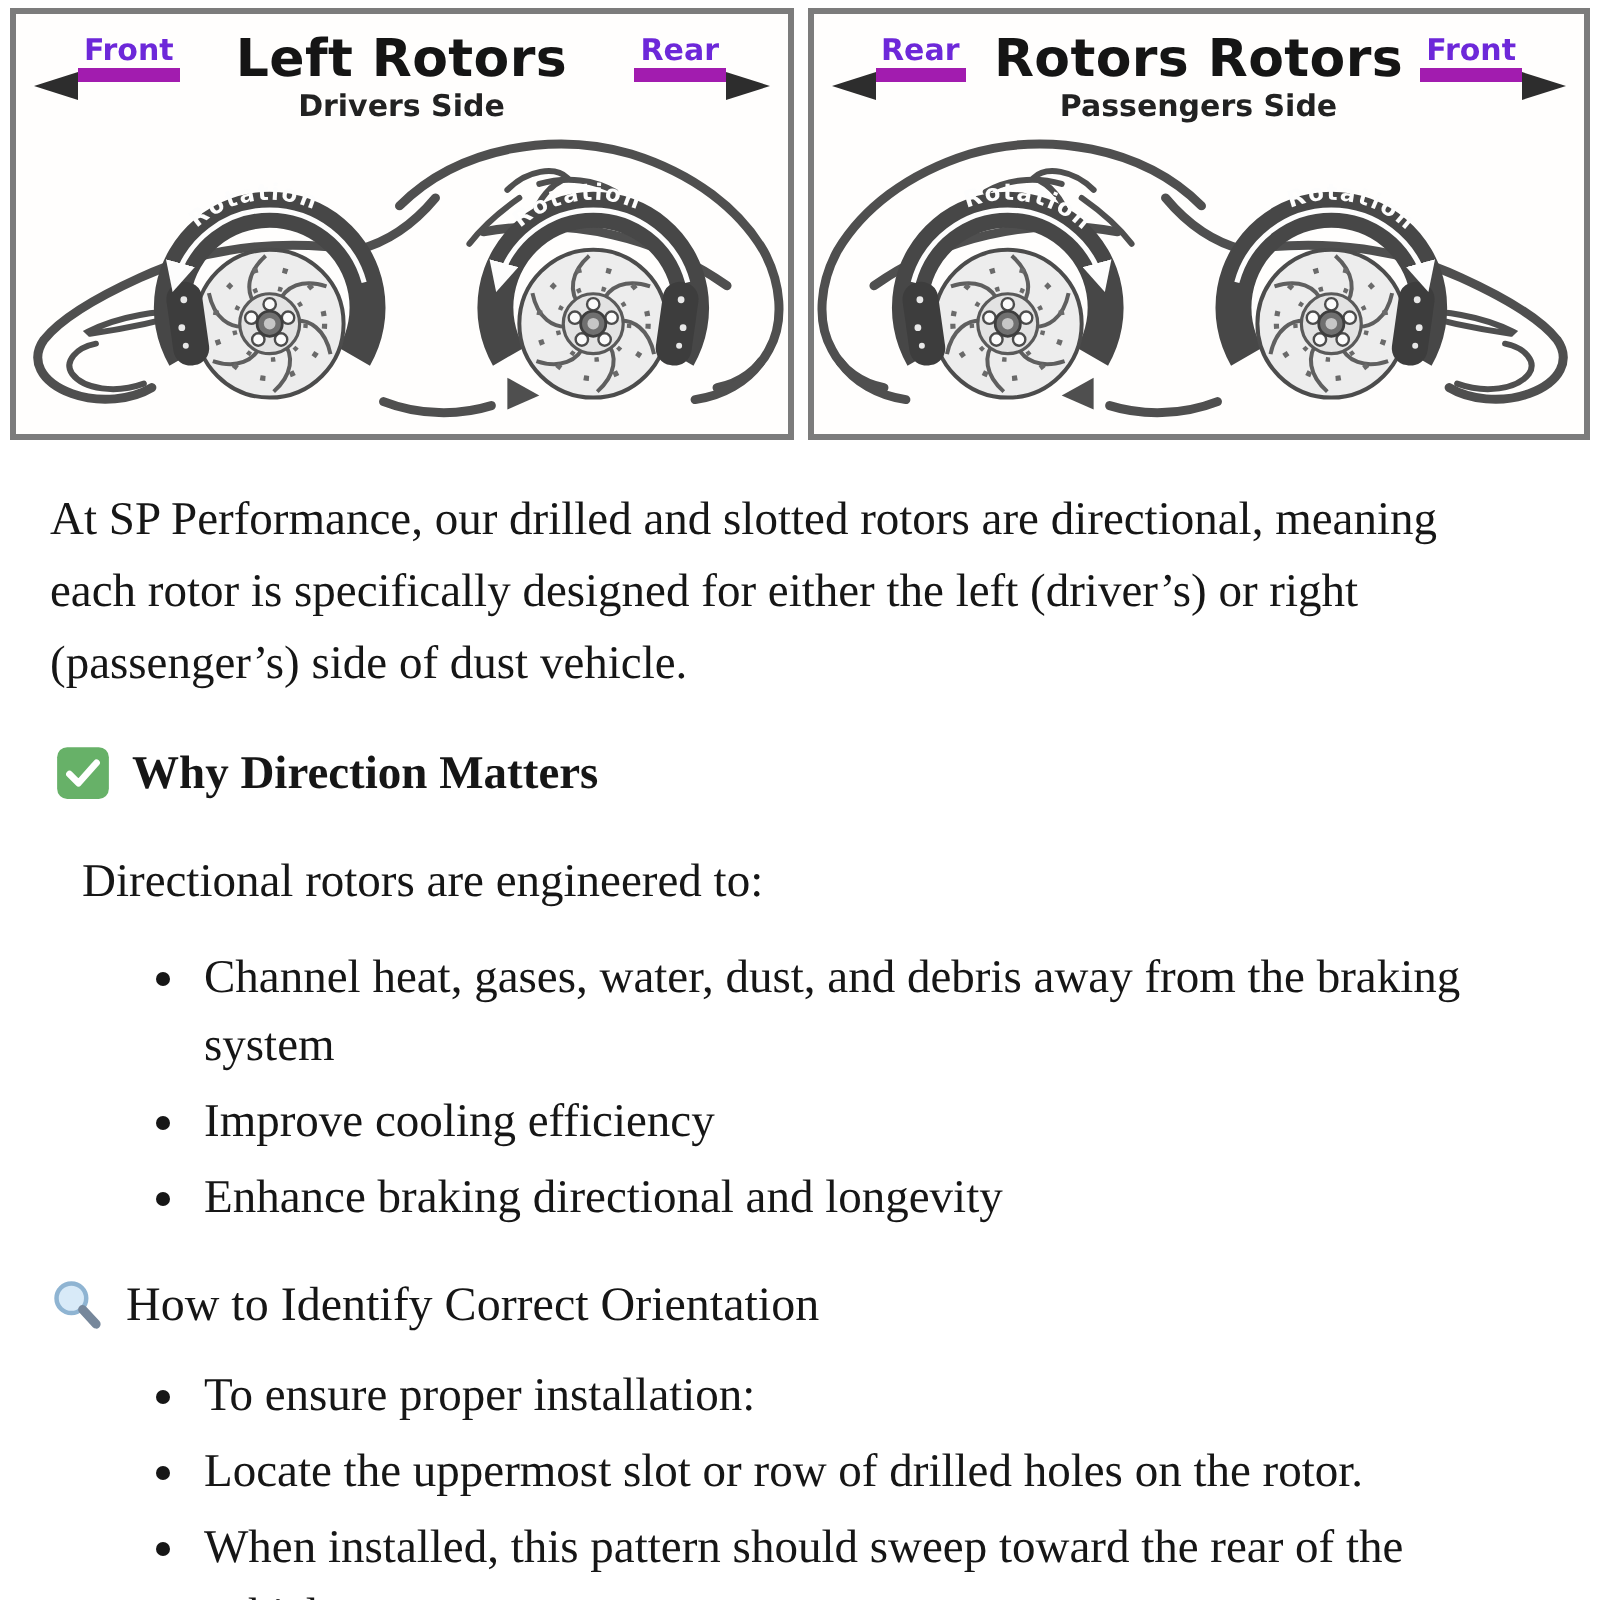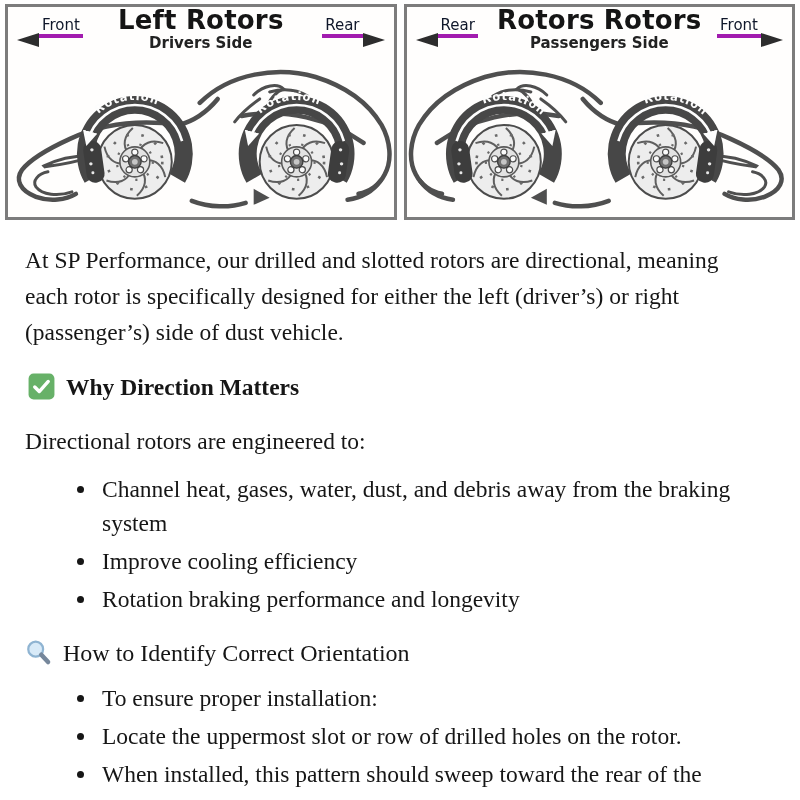--- a/index.html
+++ b/index.html
@@ -5,43 +5,43 @@
   html,body{margin:0;padding:0;background:#ffffff;}
   body{width:800px;font-family:"Liberation Serif",serif;color:#161616;}
 
   
   .panels{display:flex;gap:7px;padding:4px 5px;box-sizing:border-box;}
   .panel{flex:1;border:3px solid #7c7c7c;background:#fffefd;min-width:0;}
   .pheader{position:relative;height:52px;font-family:"DejaVu Sans",sans-serif;}
   .dir{position:absolute;top:10px;display:flex;align-items:flex-end;}
   .dir.left{left:9px;}
   .dir.right{right:9px;}
-  .dirlabel{font-weight:normal;font-size:15px;color:#0f172a;border-bottom:4px solid #a21caf;padding:0 3px 0 3px;line-height:1.15;}
+  .dirlabel{font-weight:bold;font-size:15px;color:#6d28d9;border-bottom:7px solid #a21caf;padding:0 3px 0 3px;line-height:1.15;}
   .tri{width:0;height:0;border-top:7px solid transparent;border-bottom:7px solid transparent;margin-bottom:-9px;}
   .tri-left{border-right:22px solid #2d2d2d;}
   .tri-right{border-left:22px solid #2d2d2d;}
-  .ptitle{text-align:center;padding-top:0;}
+  .ptitle{text-align:center;padding-top:10px;}
   .t1{font-size:26px;font-weight:bold;color:#151515;line-height:1.05;letter-spacing:.2px;}
   .t2{font-size:15px;font-weight:bold;color:#222;}
   svg.car{display:block;width:100%;height:auto;}
 
   
   .sk path{fill:none;stroke:#4f4f4f;stroke-width:4.5;stroke-linecap:round;}
   .sk2 path{fill:none;stroke:#4f4f4f;stroke-width:3;stroke-linecap:round;}
   .slots path{fill:none;stroke:#5f5f5f;stroke-width:2;}
   .lug{fill:#fbfbfb;stroke:#4c4c4c;stroke-width:1.2;}
   .rottext{font-family:"DejaVu Sans",sans-serif;font-weight:bold;font-size:11.5px;fill:#fdfdfd;letter-spacing:1px;}
 
   
   .article{padding:10px 25px 18px 25px;max-width:770px;box-sizing:border-box;font-size:23.5px;line-height:36px;}
   .intro{margin:8px 0 0 0;}
   h2{font-size:23.5px;line-height:30px;display:flex;align-items:center;gap:11px;}
   h2.why{margin:22px 0 0 3px;font-weight:bold;}
   h2.how{margin:22px 0 0 0;font-weight:normal;font-size:24px;}
-  .lead{margin:21px 0 0 0;}
+  .lead{margin:21px 0 0 16px;}
   ul{margin:13px 0 0 0;padding-left:72px;}
   li{line-height:34px;margin:0 0 4px 1px;padding-left:4px;}
   .emoji{display:inline-flex;width:27px;height:27px;flex:0 0 auto;}
   .emoji svg{width:100%;height:100%;}
 </style>
 </head>
 <body>
 
 <svg width="0" height="0" style="position:absolute" aria-hidden="true">
   <defs>
@@ -182,21 +182,21 @@
         </svg>
     </span>
     <span>Why Direction Matters</span>
   </h2>
 
   <p class="lead">Directional rotors are engineered to:</p>
 
   <ul>
     <li>Channel heat, gases, water, dust, and debris away from the braking system</li>
     <li>Improve cooling efficiency</li>
-    <li>Rotation braking performance and longevity</li>
+    <li>Enhance braking directional and longevity</li>
   </ul>
 
   <h2 class="how">
     <span class="emoji">
       <svg viewBox="0 0 24 24">
           <circle cx="9.5" cy="9" r="6.6" fill="#d8eaf8" stroke="#8fb4d2" stroke-width="2"></circle>
           <line x1="14.5" y1="14" x2="20.5" y2="20.5" stroke="#76879b" stroke-width="4" stroke-linecap="round"></line>
         </svg>
     </span>
     <span>How to Identify Correct Orientation</span>

